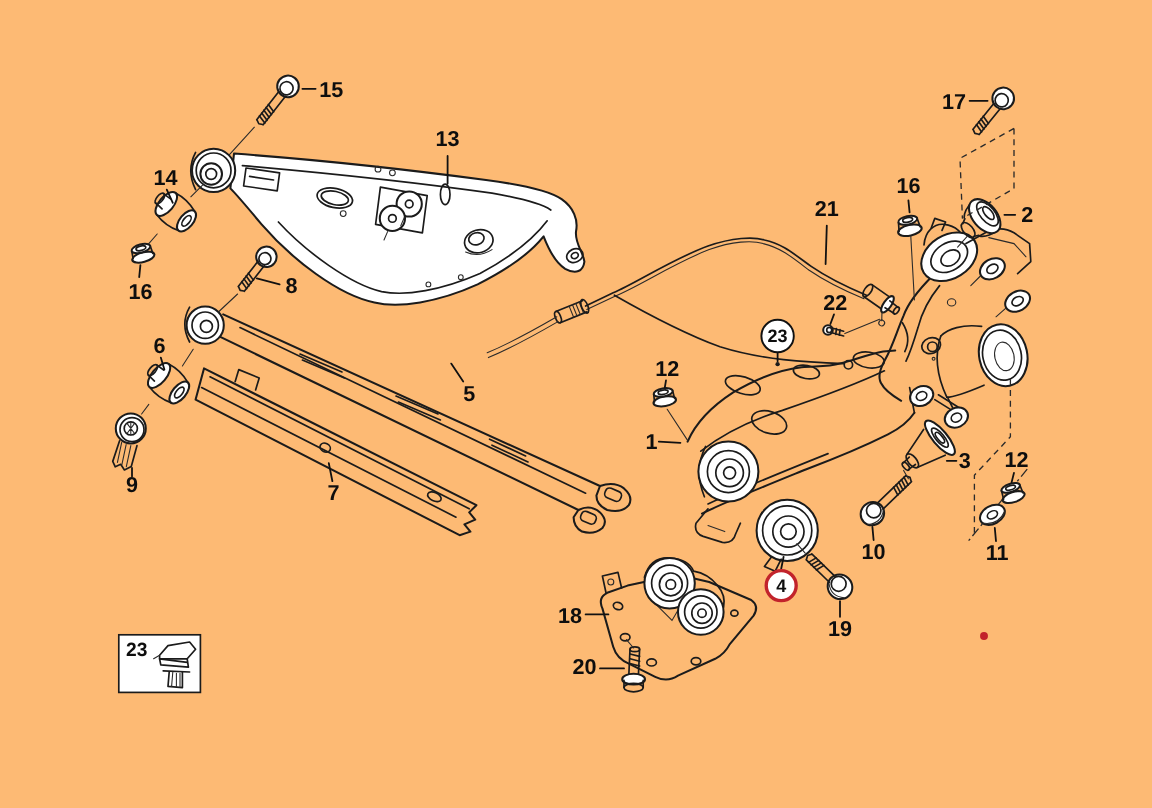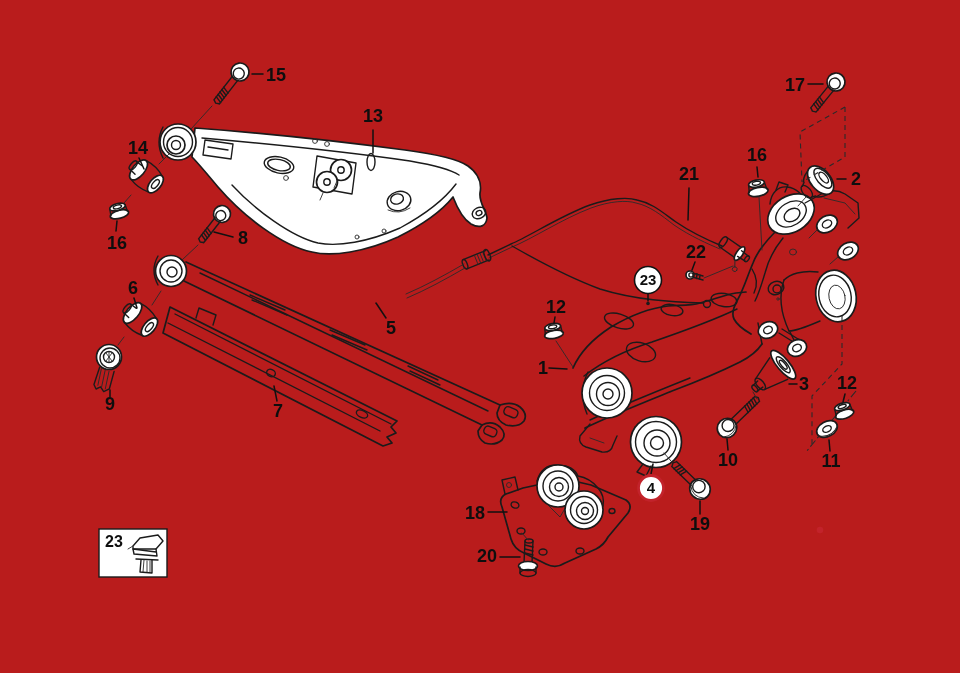--- a/index.html
+++ b/index.html
@@ -1,16 +1,16 @@
 <!DOCTYPE html>
 <html><head>
 <meta charset="utf-8">
 <style>
   html,body{margin:0;padding:0;background:#ffffff;}
-  .stage{position:relative;width:960px;height:673px;background:#b91c1c;overflow:hidden;}
+  .stage{position:relative;width:960px;height:673px;background:#fdba74;overflow:hidden;}
   svg{display:block;}
   .ln{fill:none;stroke:#1b1b1b;stroke-width:1.4;stroke-linecap:round;stroke-linejoin:round;}
   .ln2{fill:none;stroke:#1b1b1b;stroke-width:1.7;stroke-linecap:round;stroke-linejoin:round;}
   .thin{fill:none;stroke:#2a2a2a;stroke-width:0.9;stroke-linecap:round;}
   .wfill{fill:#ffffff;stroke:#1b1b1b;stroke-width:1.7;stroke-linejoin:round;}
   .dash{fill:none;stroke:#2a2a2a;stroke-width:1.1;stroke-dasharray:5 4;}
   .dashdot{fill:none;stroke:#2a2a2a;stroke-width:1.1;stroke-dasharray:8 3 2 3;}
   .lead{fill:none;stroke:#111;stroke-width:1.5;stroke-linecap:round;}
   .lbl{font-family:"Liberation Sans",sans-serif;font-weight:700;fill:#0e0e0e;text-anchor:middle;}
 </style>

